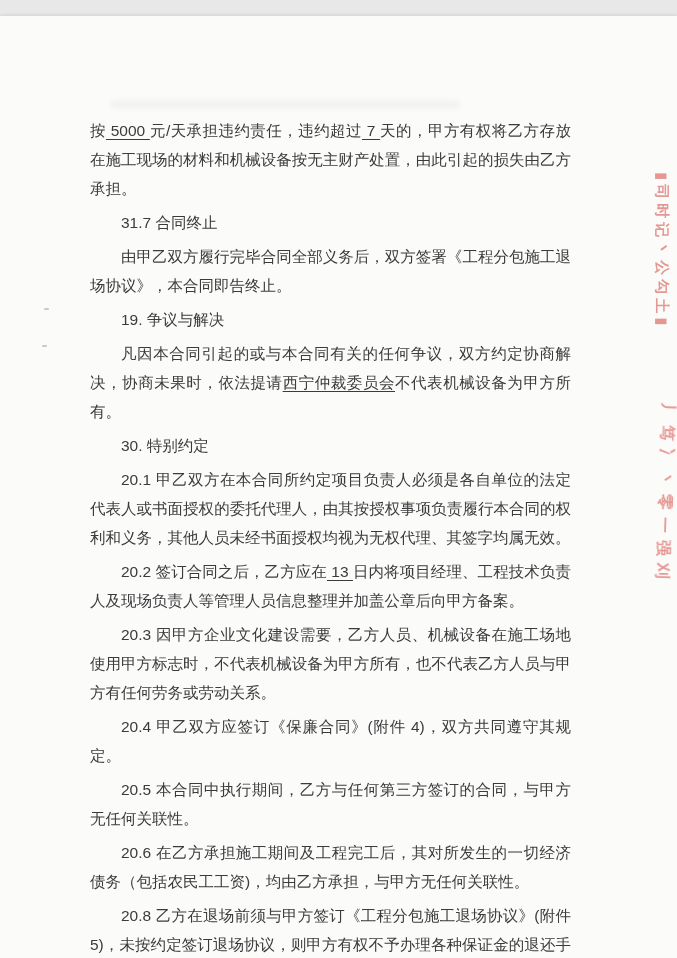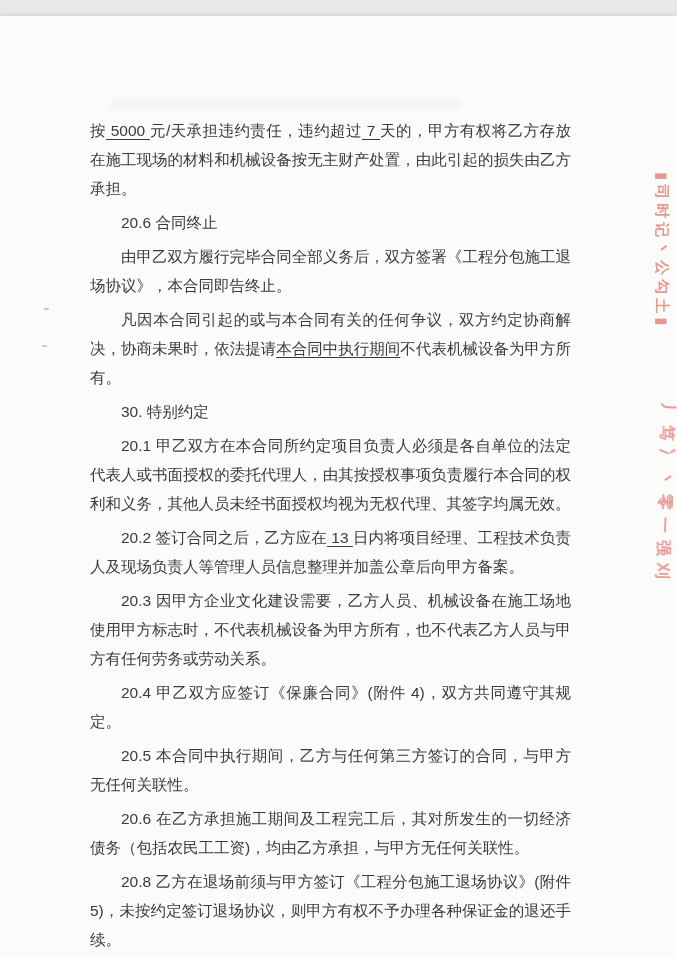--- a/index.html
+++ b/index.html
@@ -45,23 +45,24 @@
   }
 </style>
 </head>
 <body>
 
 <div class="page">
   <div class="bleed"></div>
 
   <div class="content">
       <p class="para body"><span>按</span><span class="u"> 5000 </span><span>元/天承担违约责任，违约超过</span><span class="u"> 7 </span><span>天的，甲方有权将乙方存放在施工现场的材料和机械设备按无主财产处置，由此引起的损失由乙方承担。</span></p>
-      <p class="para heading indent"><span>20.6 合同终止</span></p>
+      <p class="para heading indent"><span>31.7 合同终止</span></p>
       <p class="para body indent"><span>由甲乙双方履行完毕合同全部义务后，双方签署《工程分包施工退场协议》，本合同即告终止。</span></p>
-      <p class="para body indent"><span>凡因本合同引起的或与本合同有关的任何争议，双方约定协商解决，协商未果时，依法提请</span><span class="u">本合同中执行期间</span><span>不代表机械设备为甲方所有。</span></p>
+      <p class="para heading indent"><span>19. 争议与解决</span></p>
+      <p class="para body indent"><span>凡因本合同引起的或与本合同有关的任何争议，双方约定协商解决，协商未果时，依法提请</span><span class="u">西宁仲裁委员会</span><span>不代表机械设备为甲方所有。</span></p>
       <p class="para heading indent"><span>30. 特别约定</span></p>
       <p class="para body indent"><span>20.1 甲乙双方在本合同所约定项目负责人必须是各自单位的法定代表人或书面授权的委托代理人，由其按授权事项负责履行本合同的权利和义务，其他人员未经书面授权均视为无权代理、其签字均属无效。</span></p>
       <p class="para body indent"><span>20.2 签订合同之后，乙方应在</span><span class="u"> 13 </span><span>日内将项目经理、工程技术负责人及现场负责人等管理人员信息整理并加盖公章后向甲方备案。</span></p>
       <p class="para body indent"><span>20.3 因甲方企业文化建设需要，乙方人员、机械设备在施工场地使用甲方标志时，不代表机械设备为甲方所有，也不代表乙方人员与甲方有任何劳务或劳动关系。</span></p>
       <p class="para body indent"><span>20.4 甲乙双方应签订《保廉合同》(附件 4)，双方共同遵守其规定。</span></p>
       <p class="para body indent"><span>20.5 本合同中执行期间，乙方与任何第三方签订的合同，与甲方无任何关联性。</span></p>
       <p class="para body indent"><span>20.6 在乙方承担施工期间及工程完工后，其对所发生的一切经济债务（包括农民工工资)，均由乙方承担，与甲方无任何关联性。</span></p>
       <p class="para body indent"><span>20.8 乙方在退场前须与甲方签订《工程分包施工退场协议》(附件 5)，未按约定签订退场协议，则甲方有权不予办理各种保证金的退还手续。</span></p>
     </div>
 

